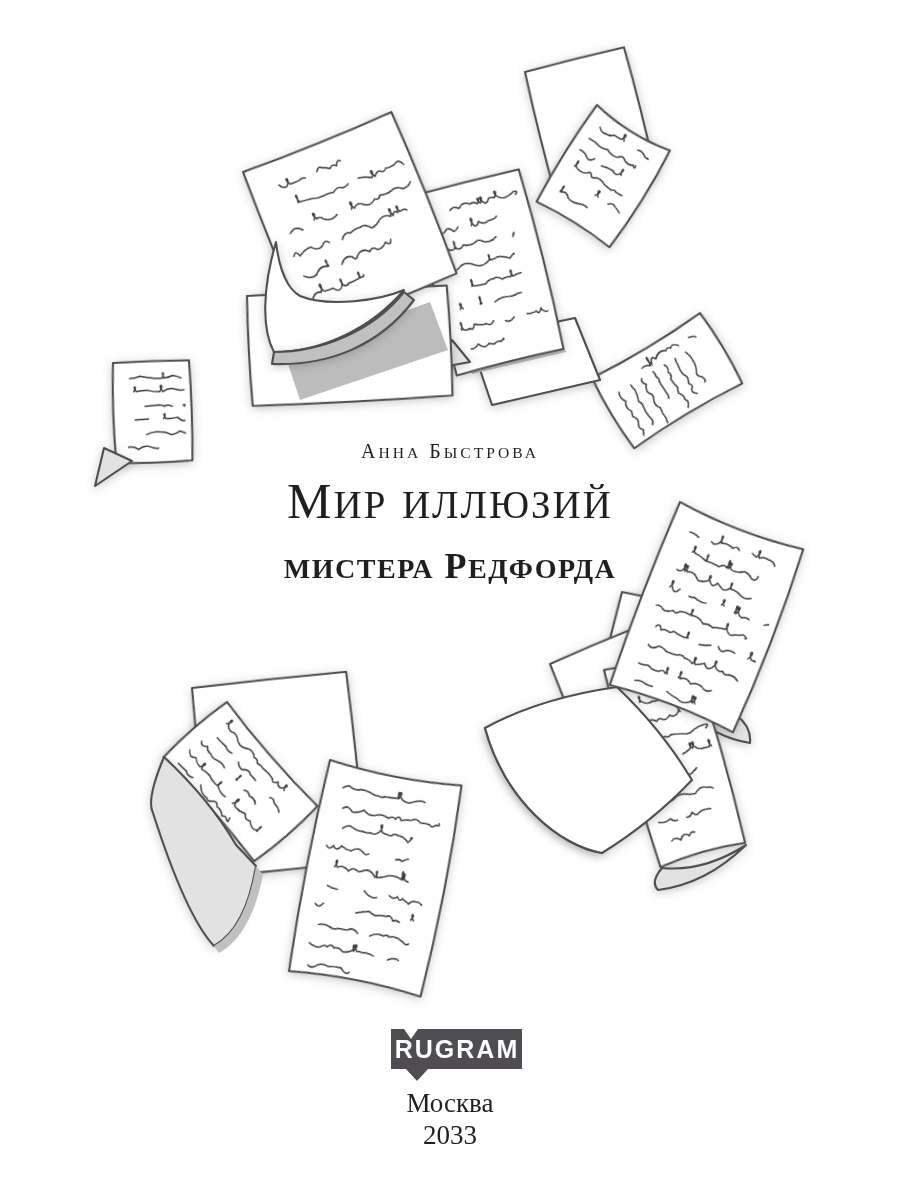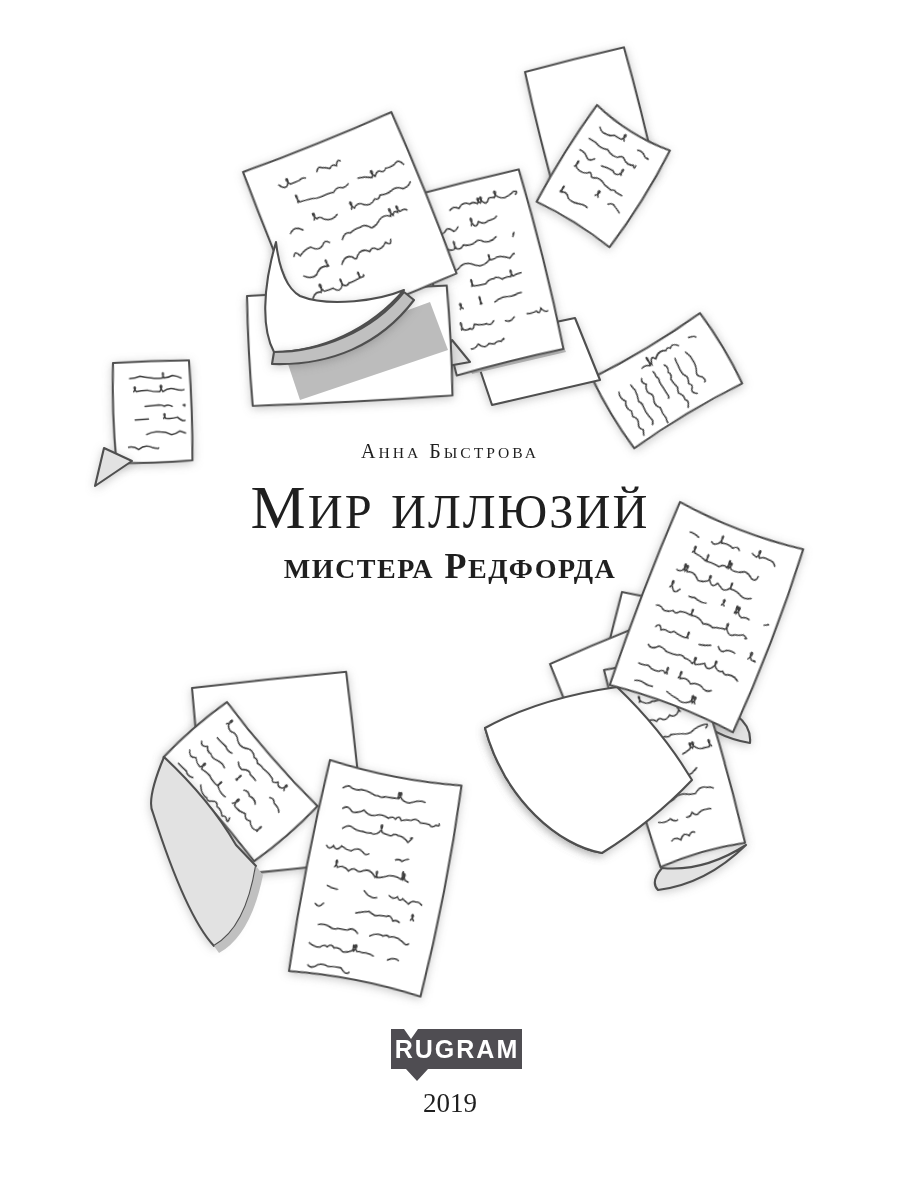--- a/index.html
+++ b/index.html
@@ -5,21 +5,21 @@
   html,body{margin:0;padding:0;}
   body{
     width:900px;height:1200px;position:relative;overflow:hidden;
     background:#ffffff;
     font-family:"Liberation Serif","DejaVu Serif",serif;
   }
   #page{position:absolute;inset:0;width:900px;height:1200px;}
   svg.illus{position:absolute;left:0;top:0;z-index:0;}
   .txt{position:absolute;left:0;right:0;text-align:center;color:#1f1f1f;z-index:2;line-height:1;}
   .author{top:441px;font-size:20px;letter-spacing:3px;}
-  .title{top:476px;font-size:62px;letter-spacing:2px;font-family:Liberation Serif, serif;}
+  .title{top:476px;font-size:50px;letter-spacing:2px;font-family:Liberation Serif, serif;}
   .subtitle{top:548px;font-size:36px;letter-spacing:1.5px;font-weight:bold;}
   .sc{font-size:.78em;}
   .cap{font-size:1em;}
   .cityyear{top:1087px;font-size:27px;line-height:32px;}
   .logo{position:absolute;left:391px;top:1029px;z-index:2;}
   .logo text{
     font-family:"Liberation Sans","DejaVu Sans",sans-serif;
     font-weight:bold;font-size:25px;letter-spacing:2px;
   }
   .pp{filter:drop-shadow(0 2px 5px rgba(80,80,80,.30));}
@@ -167,16 +167,17 @@
   <div class="txt title" style="color: rgb(31, 31, 31);"><span class="cap">М</span><span class="sc">И</span><span class="sc">Р</span> <span class="sc">И</span><span class="sc">Л</span><span class="sc">Л</span><span class="sc">Ю</span><span class="sc">З</span><span class="sc">И</span><span class="sc">Й</span></div>
 
   <div class="txt subtitle" style="color: rgb(31, 31, 31);"><span class="sc">М</span><span class="sc">И</span><span class="sc">С</span><span class="sc">Т</span><span class="sc">Е</span><span class="sc">Р</span><span class="sc">А</span> <span class="cap">Р</span><span class="sc">Е</span><span class="sc">Д</span><span class="sc">Ф</span><span class="sc">О</span><span class="sc">Р</span><span class="sc">Д</span><span class="sc">А</span></div>
 
   <svg class="logo" width="132" height="56" viewBox="0 0 132 56">
     <path d="M0 0 H13 L20 10 L27 0 H131 V40 H37 L26 52 L15 40 H0 Z" fill="#4f4d52"></path>
     <text x="66" y="29" text-anchor="middle" fill="#ffffff">RUGRAM</text>
   </svg>
 
   <div class="txt cityyear" style="color: rgb(31, 31, 31);">
-    <div>2019</div>
+    <div>Москва</div>
+    <div>2033</div>
   </div>
 
 </div>
 
 </body></html>

